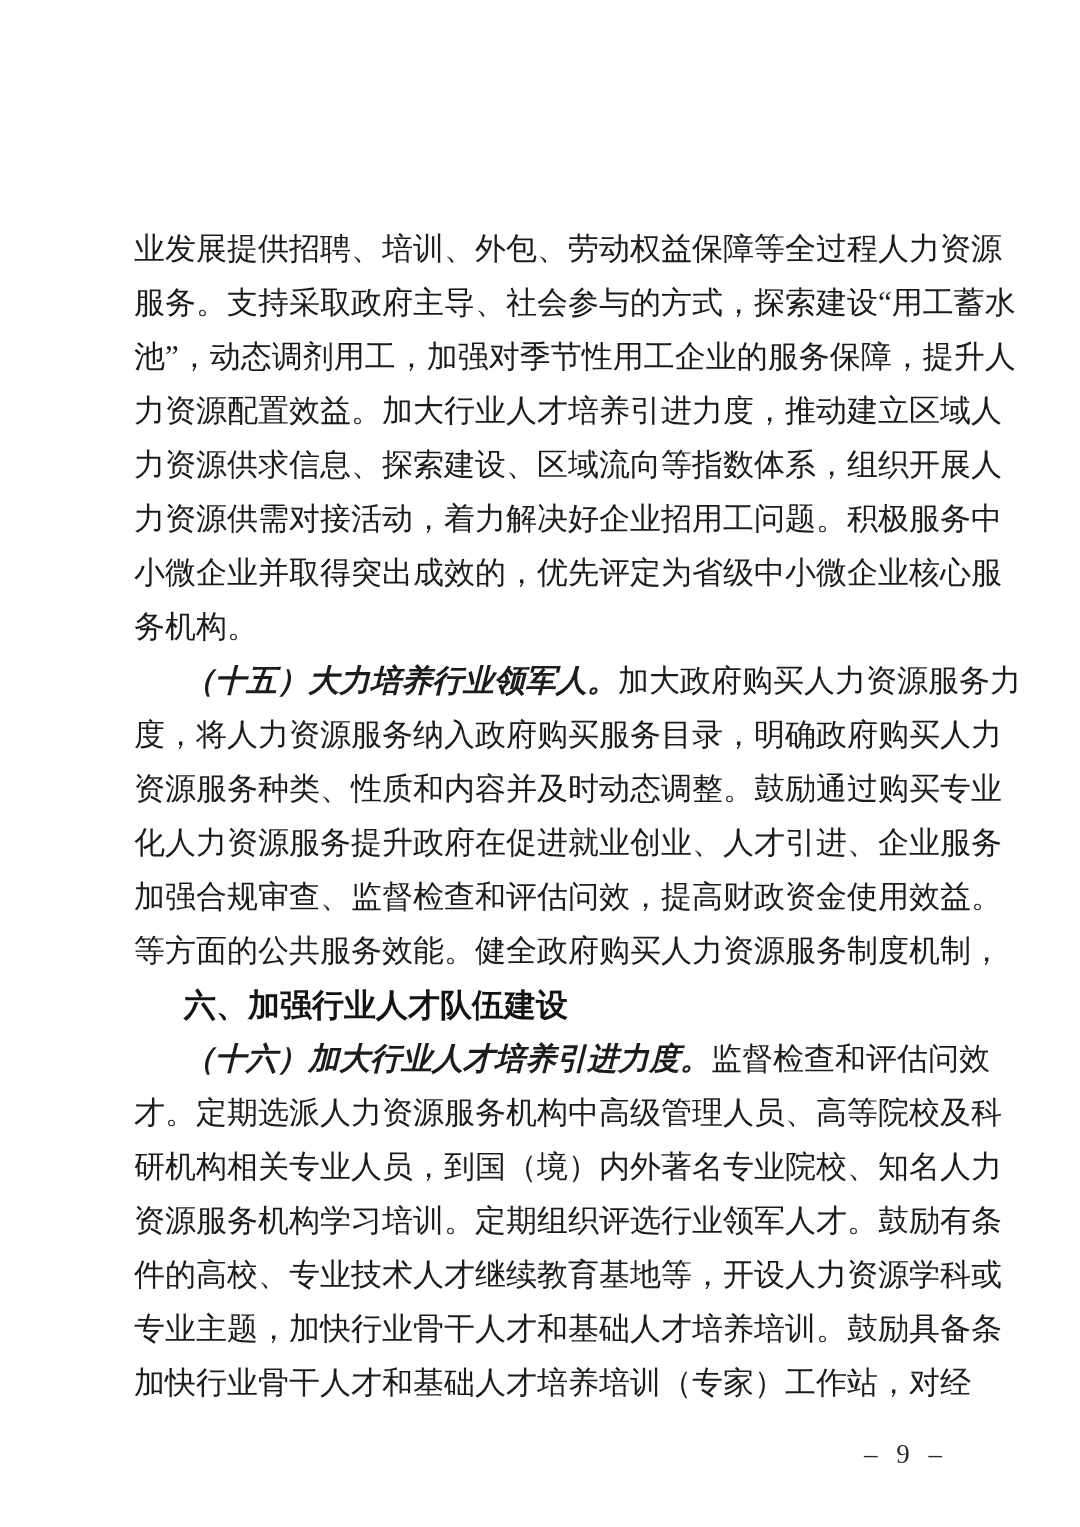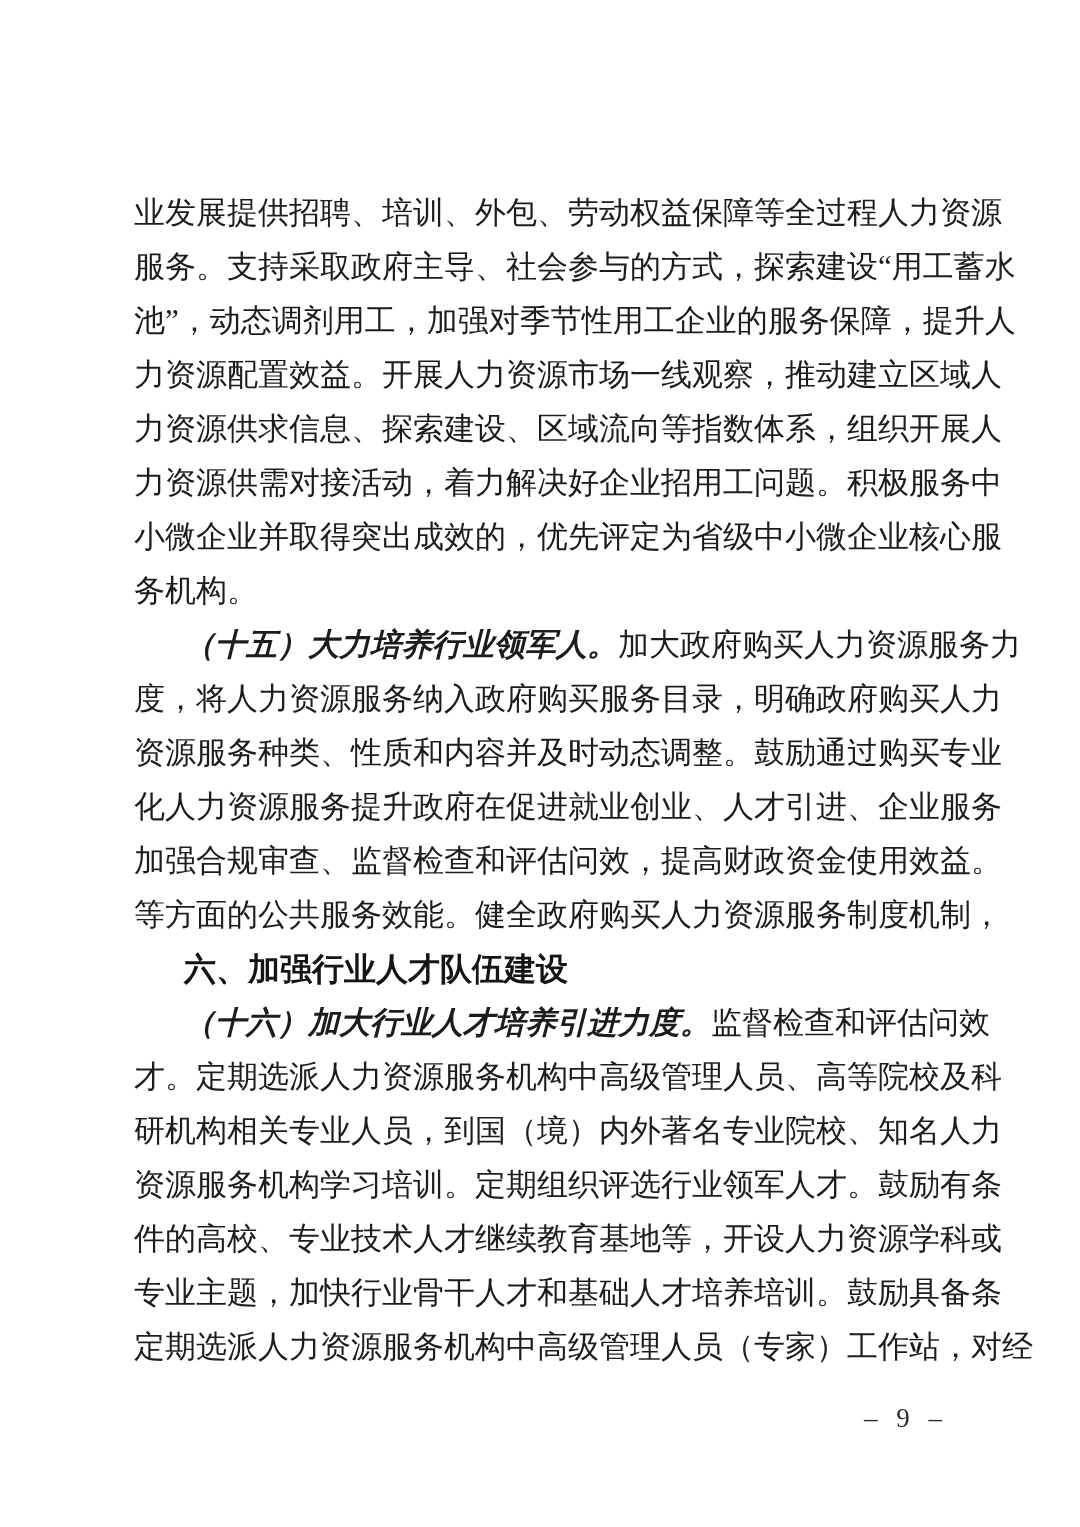--- a/index.html
+++ b/index.html
@@ -12,20 +12,21 @@
     height: 1527px;
     position: relative;
     font-family: "Liberation Serif", "DejaVu Serif", serif;
     color: #1c1c1c;
     overflow: hidden;
   }
   .doc-page {
     position: absolute;
     inset: 0;
     background: #ffffff;
+    margin-top: 36px;
   }
   .text-block {
     position: absolute;
     left: 134px;
     top: 186px;
     width: 810px;
   }
   .line {
     font-size: 31px;
     line-height: 54px;
@@ -67,34 +68,34 @@
   }
 </style>
 </head>
 <body>
 
 <div class="doc-page">
   <div class="text-block">
       <div class="line"><span>业发展提供招聘、培训、外包、劳动权益保障等全过程人力资源</span></div>
       <div class="line"><span>服务。支持采取政府主导、社会参与的方式，探索建设“用工蓄水</span></div>
       <div class="line"><span>池”，动态调剂用工，加强对季节性用工企业的服务保障，提升人</span></div>
-      <div class="line"><span>力资源配置效益。开展人力资源市场一线观察，推动建立区域人</span></div>
+      <div class="line"><span>力资源配置效益。加大行业人才培养引进力度，推动建立区域人</span></div>
       <div class="line"><span>力资源供求信息、探索建设、区域流向等指数体系，组织开展人</span></div>
       <div class="line"><span>力资源供需对接活动，着力解决好企业招用工问题。积极服务中</span></div>
       <div class="line"><span>小微企业并取得突出成效的，优先评定为省级中小微企业核心服</span></div>
       <div class="line last-left"><span>务机构。</span></div>
       <div class="line indent"><span class="lead">（十五）大力培养行业领军人。</span><span>加大政府购买人力资源服务力</span></div>
       <div class="line"><span>度，将人力资源服务纳入政府购买服务目录，明确政府购买人力</span></div>
       <div class="line"><span>资源服务种类、性质和内容并及时动态调整。鼓励通过购买专业</span></div>
       <div class="line"><span>化人力资源服务提升政府在促进就业创业、人才引进、企业服务</span></div>
       <div class="line"><span>加强合规审查、监督检查和评估问效，提高财政资金使用效益。</span></div>
       <div class="line"><span>等方面的公共服务效能。健全政府购买人力资源服务制度机制，</span></div>
       <div class="line heading indent"><span>六、加强行业人才队伍建设</span></div>
       <div class="line indent"><span class="lead">（十六）加大行业人才培养引进力度。</span><span>监督检查和评估问效</span></div>
       <div class="line"><span>才。定期选派人力资源服务机构中高级管理人员、高等院校及科</span></div>
       <div class="line"><span>研机构相关专业人员，到国（境）内外著名专业院校、知名人力</span></div>
       <div class="line"><span>资源服务机构学习培训。定期组织评选行业领军人才。鼓励有条</span></div>
       <div class="line"><span>件的高校、专业技术人才继续教育基地等，开设人力资源学科或</span></div>
       <div class="line"><span>专业主题，加快行业骨干人才和基础人才培养培训。鼓励具备条</span></div>
-      <div class="line"><span>定期选派人力资源服务机构中高级管理人员（专家）工作站，对经</span></div>
+      <div class="line"><span>加快行业骨干人才和基础人才培养培训（专家）工作站，对经</span></div>
     </div>
   <div class="page-number">– 9 –</div>
 </div>
 
 </body></html>

